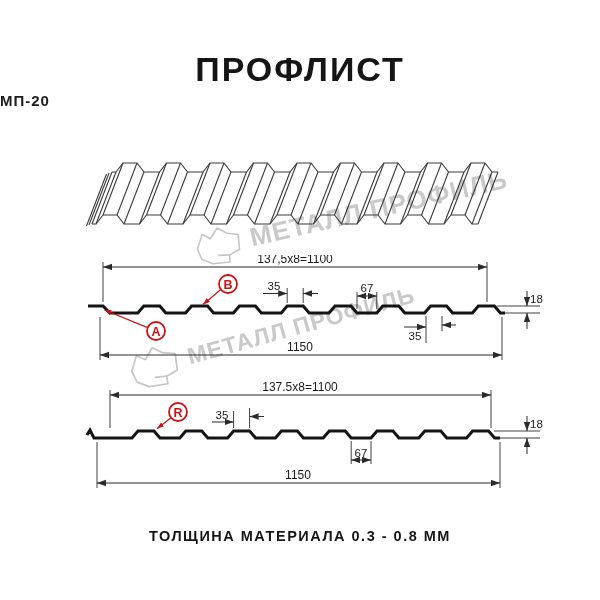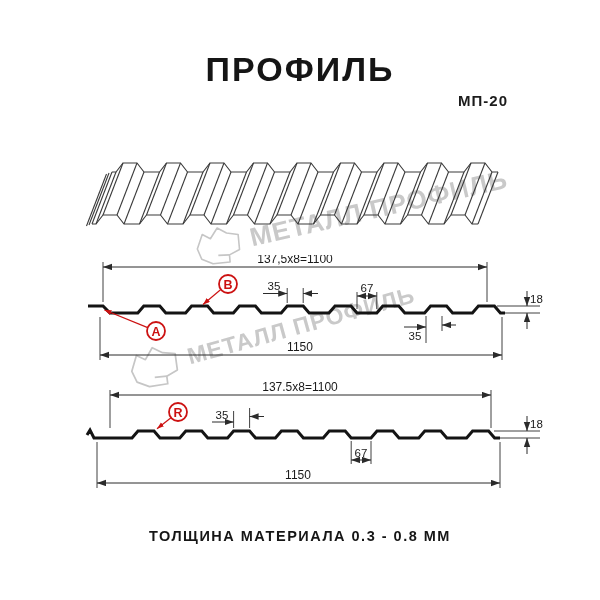--- a/index.html
+++ b/index.html
@@ -1,20 +1,20 @@
 <!DOCTYPE html>
 <html><head>
 <meta charset="utf-8">
 <style>
   html,body{margin:0;padding:0;background:#fff;}
   .canvas{position:relative;width:600px;height:600px;background:#fff;overflow:hidden;
           font-family:"Liberation Sans",sans-serif;}
   .title{position:absolute;top:50px;left:0;width:600px;text-align:center;
          font-size:34px;font-weight:800;letter-spacing:2px;color:#151515;}
-  .subtitle{position:absolute;top:92px;left:0;width:508px;text-align:right;
+  .subtitle{position:absolute;top:92px;left:0;width:508px;text-align:left;
          font-size:15px;font-weight:600;letter-spacing:1px;color:#1c1c1c;}
   .footer{position:absolute;top:528px;left:0;width:600px;text-align:center;
          font-size:14.5px;font-weight:600;letter-spacing:1.5px;color:#161616;}
   svg.layer{position:absolute;left:0;}
   .wm{position:absolute;display:flex;align-items:center;gap:7px;z-index:1;pointer-events:none;}
   .wm1{left:194px;top:224px;transform:rotate(-13deg);transform-origin:25px 21px;}
   .wm2{left:128px;top:343px;transform:rotate(-15.5deg);transform-origin:27px 23px;}
   .wm .wmtext{color:#c9c9c9;font-weight:700;white-space:nowrap;}
   .wm1 .wmtext{font-size:26px;letter-spacing:1px;}
   .wm2 .wmtext{font-size:23px;letter-spacing:1px;}
@@ -29,21 +29,21 @@
   .redc{stroke:#cc1212;stroke-width:1.8;fill:none;}
   .rl{stroke:#cc1212;stroke-width:1.2;fill:none;}
   .rt{font-family:"Liberation Sans",sans-serif;font-size:12.5px;font-weight:bold;fill:#cc1212;}
   .wmlogo{stroke:#c6c6c6;stroke-width:1.6;fill:none;stroke-linejoin:round;}
 </style>
 </head>
 <body>
 
 <div class="canvas">
 
-  <div class="title">ПРОФИЛЬ</div>
+  <div class="title">ПРОФЛИСТ</div>
   <div class="subtitle">МП-20</div>
 
   <div class="wm wm1">
     <svg width="50" height="42" viewBox="0 0 50 42">
       <path class="wmlogo" d="M3,20 L11,7 L18,13 L27,4 L35,11 L46,15 L44,30 L33,33 L32,40 L15,38 L5,31 Z"></path>
       <path class="wmlogo" d="M33,33 L22,31"></path>
     </svg>
     <span class="wmtext">МЕТАЛЛ ПРОФИЛЬ</span>
   </div>
 

